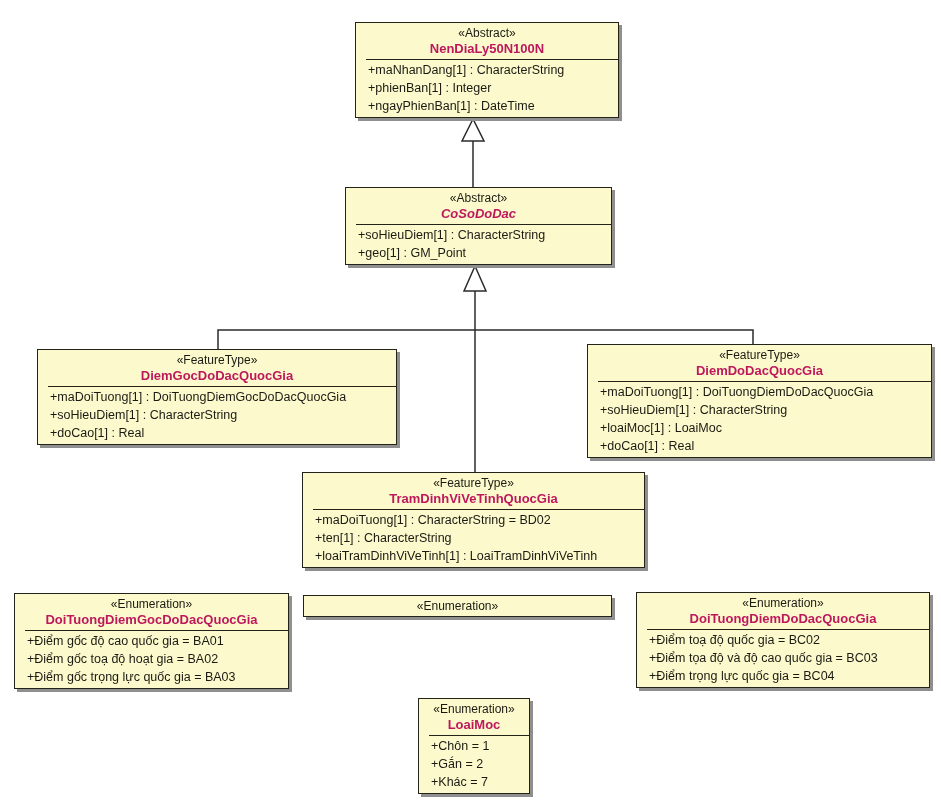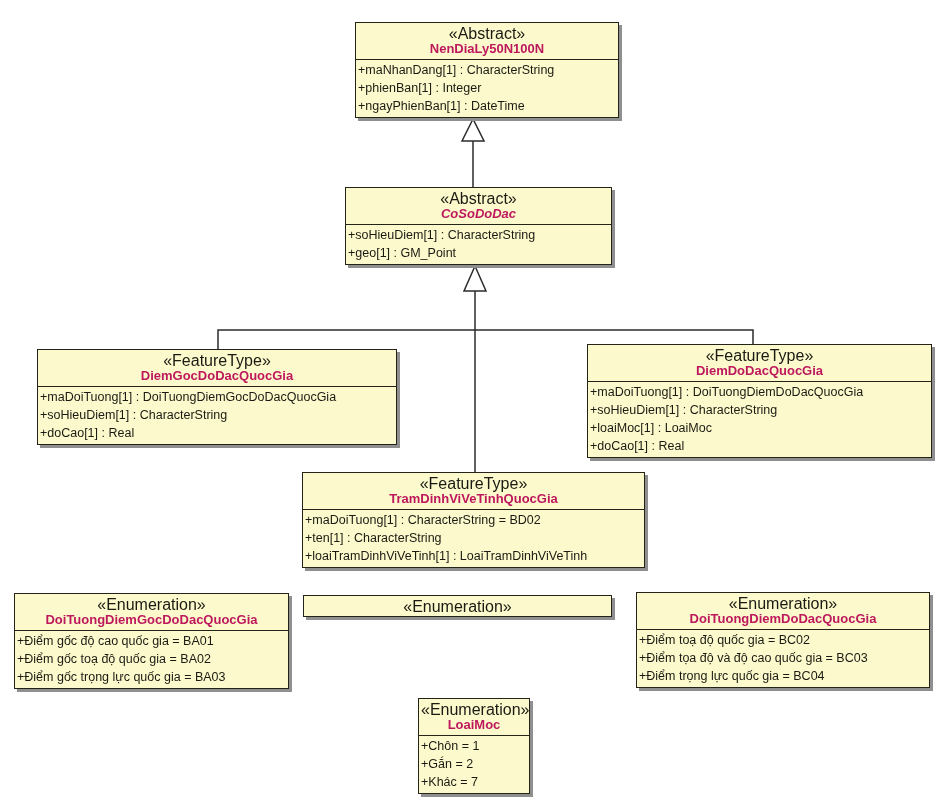--- a/index.html
+++ b/index.html
@@ -14,34 +14,35 @@
     background:#fcfacd;
     border:1.5px solid #23231a;
     box-shadow:3px 3px 0 #8f8f8f;
     box-sizing:border-box;
   }
   .uml-head{
     text-align:center;
     padding:3px 2px 2px 2px;
   }
   .stereotype{
-    font-size:16px;
+    font-size:12px;
     line-height:15px;
     color:#1a1a12;
   }
   .cls-name{
     font-size:13px;
     font-weight:bold;
     line-height:16px;
     color:#be185d;
   }
   .cls-name.abstract{font-style:italic;}
   .uml-attrs{
     border-top:1.5px solid #23231a;
     padding:1px 2px 2px 2px;
+    margin-left:10px;
   }
   .attr{
     font-size:12.5px;
     line-height:18px;
     white-space:nowrap;
     color:#1a1a12;
   }
   
   #c0{left:355px;top:22px;width:264px;}
   #c1{left:345px;top:187px;width:267px;}
@@ -126,21 +127,21 @@
   </div>
 </div>
 
 <div class="uml-class" id="c5">
   <div class="uml-head">
     <div class="stereotype">«Enumeration»</div>
     <div class="cls-name">DoiTuongDiemGocDoDacQuocGia</div>
   </div>
   <div class="uml-attrs">
     <div class="attr">+Điểm gốc độ cao quốc gia = BA01</div>
-    <div class="attr">+Điểm gốc toạ độ quốc gia = BA02</div>
+    <div class="attr">+Điểm gốc toạ độ hoạt gia = BA02</div>
     <div class="attr">+Điểm gốc trọng lực quốc gia = BA03</div>
   </div>
 </div>
 
 <div class="uml-class" id="c6">
   <div class="uml-head">
     <div class="stereotype">«Enumeration»</div>
   </div>
 </div>
 

